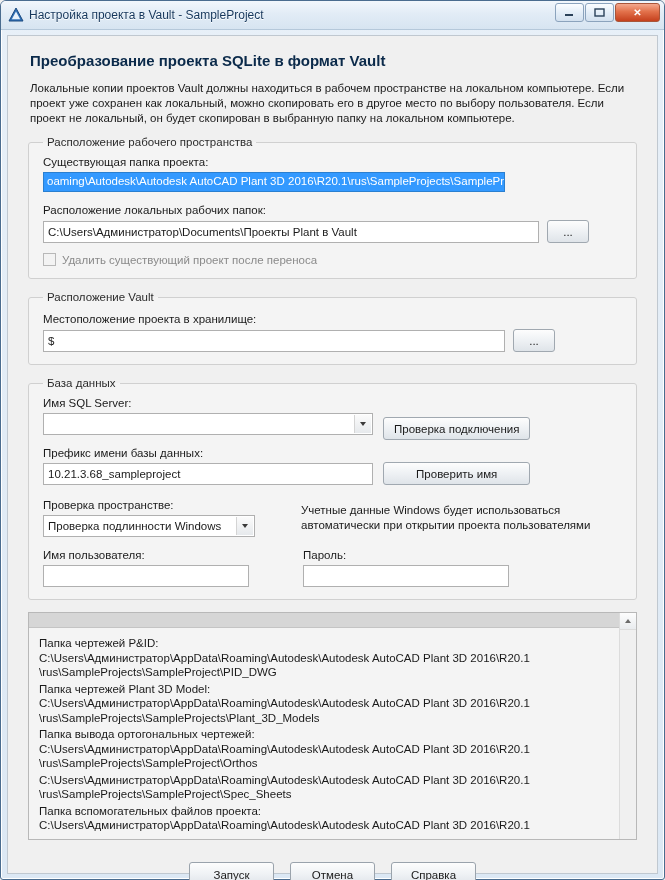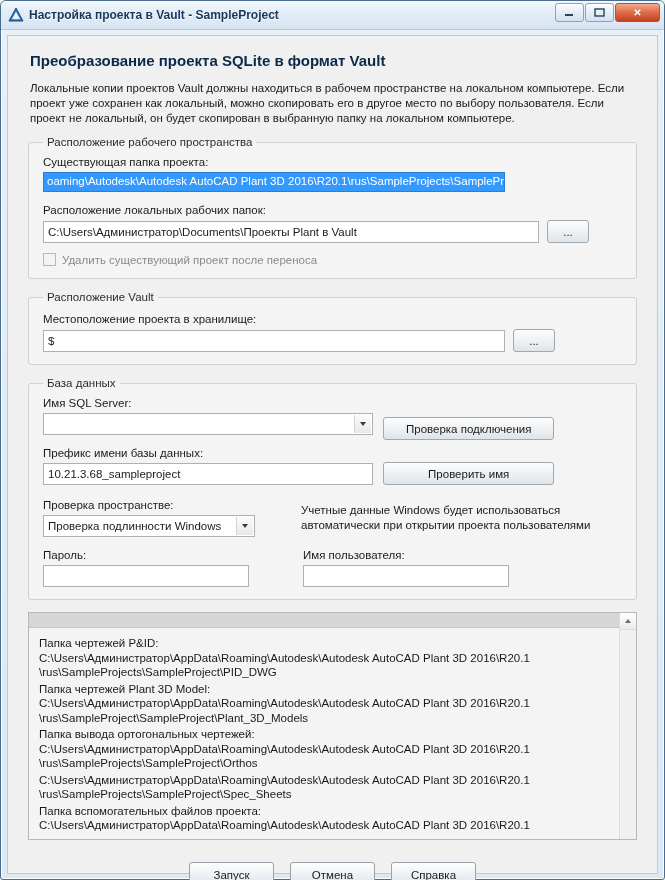--- a/index.html
+++ b/index.html
@@ -41,21 +41,20 @@
     margin-right: 5px;
     position: relative;
     flex: none;
   }
   .title-icon svg { display: block; }
   .title-text {
     font-size: 12px;
     color: #16375c;
     white-space: nowrap;
     text-shadow: 0 1px 0 #ffffff;
-    font-weight: bold;
   }
   .win-buttons {
     position: absolute;
     right: 4px; top: 2px;
     display: flex;
   }
   .win-btn {
     width: 29px; height: 19px;
     margin-left: 1px;
     border: 1px solid #8ba3bd;
@@ -221,21 +220,21 @@
   .action-btn {
     height: 23px;
     min-width: 140px;
     border: 1px solid #a0a8b0;
     border-radius: 3px;
     background: linear-gradient(to bottom, #fdfdfd 0%, #eef1f4 50%, #dfe4e9 100%);
     font-size: 11.5px;
     color: #1a1a1a;
     display: flex; align-items: center; justify-content: center;
     box-sizing: border-box;
-    padding: 0 22px;
+    padding: 0 10px;
   }
   .note {
     font-size: 11.5px;
     color: #1a1a1a;
     line-height: 15px;
     width: 290px;
   }
 
   
   .logpanel {
@@ -390,45 +389,45 @@
             <div class="combo" style="width:212px;margin-left:2px;">
               <span>Проверка подлинности Windows</span>
               <span class="arrow"></span>
             </div>
           </div>
           <div class="note" style="margin-top:18px;">Учетные данные Windows будет использоваться автоматически при открытии проекта пользователями</div>
         </div>
 
         <div style="display:flex;">
           <div style="width:260px;">
+            <div class="field-label" style="margin-top:12px;">Имя пользователя:</div>
+            <input class="text" style="width: 206px; margin-left: 2px;" type="text" value="">
+          </div>
+          <div style="width:260px;">
             <div class="field-label" style="margin-top:12px;">Пароль:</div>
             <input class="text" style="width: 206px; margin-left: 2px;" type="password" value="">
-          </div>
-          <div style="width:260px;">
-            <div class="field-label" style="margin-top:12px;">Имя пользователя:</div>
-            <input class="text" style="width: 206px; margin-left: 2px;" type="text" value="">
           </div>
         </div>
       </fieldset>
 
       <div class="logpanel">
         <div class="log-header"></div>
         <div class="log-scrollbar">
           <div class="log-scroll-up"></div>
         </div>
         <div class="log-body">
           <div class="log-entry">
             <div>Папка чертежей P&amp;ID:</div>
             <div>C:\Users\Администратор\AppData\Roaming\Autodesk\Autodesk AutoCAD Plant 3D 2016\R20.1</div>
             <div>\rus\SampleProjects\SampleProject\PID_DWG</div>
           </div>
           <div class="log-entry">
             <div>Папка чертежей Plant 3D Model:</div>
             <div>C:\Users\Администратор\AppData\Roaming\Autodesk\Autodesk AutoCAD Plant 3D 2016\R20.1</div>
-            <div>\rus\SampleProject\SampleProject\Plant_3D_Models</div>
+            <div>\rus\SampleProjects\SampleProjects\Plant_3D_Models</div>
           </div>
           <div class="log-entry">
             <div>Папка вывода ортогональных чертежей:</div>
             <div>C:\Users\Администратор\AppData\Roaming\Autodesk\Autodesk AutoCAD Plant 3D 2016\R20.1</div>
             <div>\rus\SampleProjects\SampleProject\Orthos</div>
           </div>
           <div class="log-entry">
             <div>C:\Users\Администратор\AppData\Roaming\Autodesk\Autodesk AutoCAD Plant 3D 2016\R20.1</div>
             <div>\rus\SampleProjects\SampleProject\Spec_Sheets</div>
           </div>

